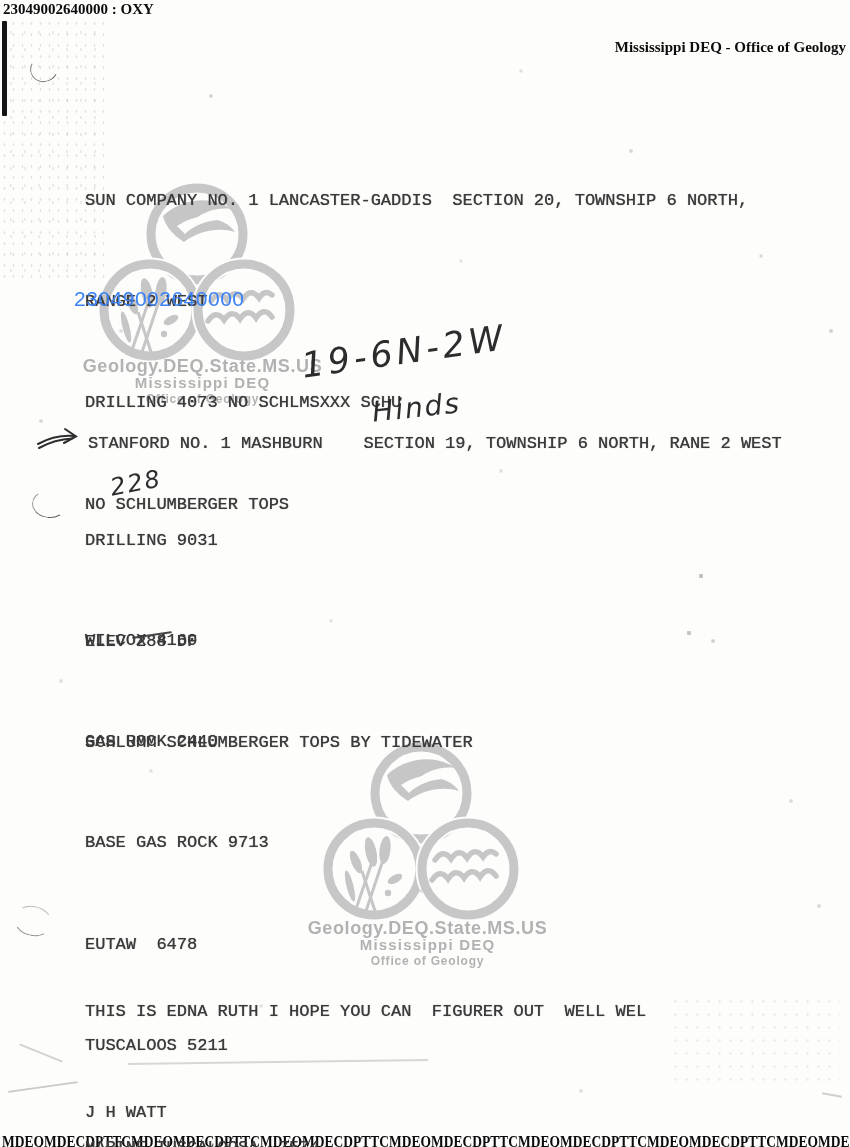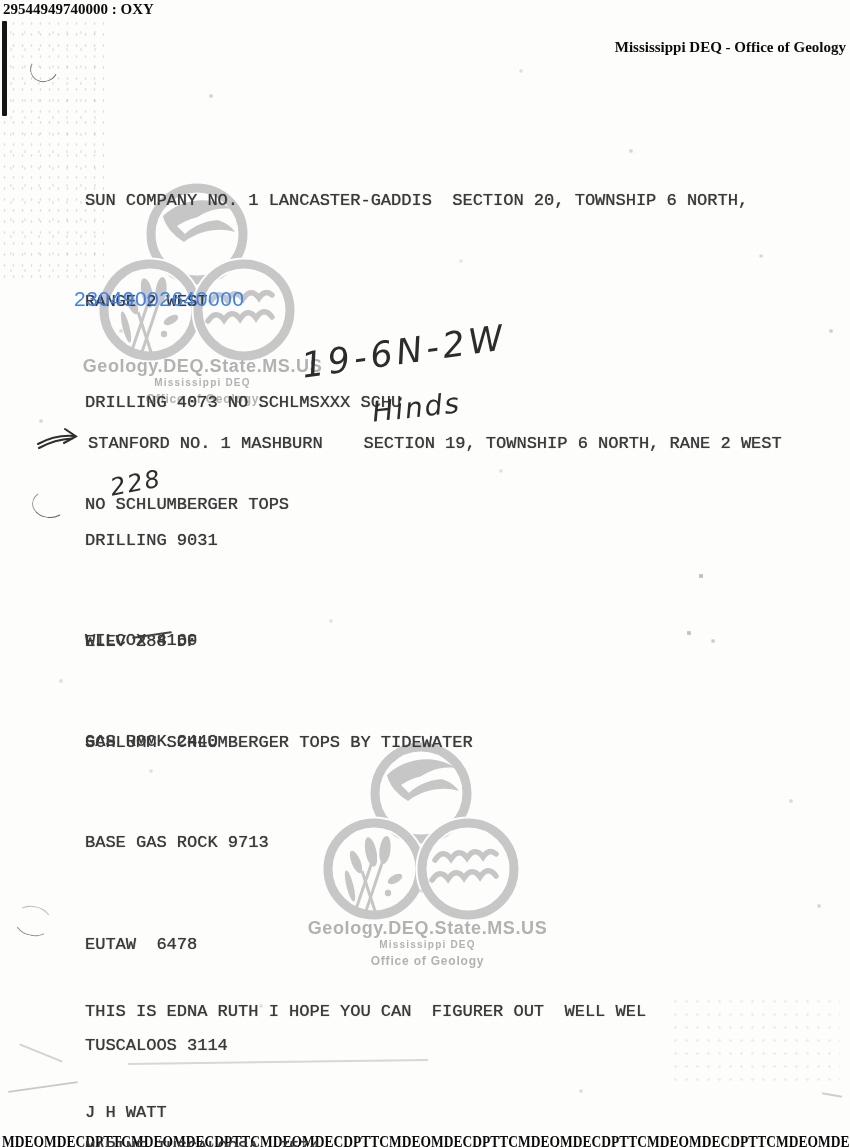--- a/index.html
+++ b/index.html
@@ -34,21 +34,21 @@
     position:absolute;left:74px;top:287px;z-index:3;
     font:21px/24px "Liberation Sans",sans-serif;color:#3b82f6;letter-spacing:0.5px;
   }
   
   .wm-logo{position:absolute;z-index:1;}
   .wm-text{
     position:absolute;z-index:1;width:245px;text-align:center;
     font-family:"Liberation Sans",sans-serif;font-weight:bold;color:#b2b2b2;
   }
   .wm-text .l1{font-size:18px;line-height:16.5px;letter-spacing:0.6px;}
-  .wm-text .l2{font-size:10px;line-height:16px;letter-spacing:1.2px;}
+  .wm-text .l2{font-size:15px;line-height:16px;letter-spacing:1.2px;}
   .wm-text .l3{font-size:12px;line-height:16px;letter-spacing:0.8px;}
   
   .hand{
     position:absolute;z-index:4;color:#2c2c2c;
     font-family:"DejaVu Sans",sans-serif;font-style:italic;
   }
   .hand-loc{left:299px;top:346px;font-size:35px;letter-spacing:4px;transform:rotate(-8deg);transform-origin:left top;}
   .hand-county{left:372px;top:391px;font-size:28px;letter-spacing:2px;transform:rotate(-6deg);}
   .hand-elev{left:110px;top:469px;font-size:24px;letter-spacing:2px;transform:rotate(-11deg);}
   .elev-old{position:relative;display:inline-block;}
@@ -92,21 +92,21 @@
       790px 800px 0 0.6px rgba(50,50,50,.18), 818px 905px 0 0.6px rgba(50,50,50,.2),
       420px 890px 0 0.5px rgba(50,50,50,.14), 260px 1005px 0 0.5px rgba(50,50,50,.15),
       580px 1090px 0 0.6px rgba(50,50,50,.16), 120px 330px 0 0.6px rgba(50,50,50,.16),
       40px 420px 0 0.6px rgba(50,50,50,.2), 460px 260px 0 0.5px rgba(50,50,50,.13);}
 </style>
 </head>
 <body>
 
 <div id="page">
 
-  <div class="hdr hdr-left">29544949740000 : OXY</div>
+  <div class="hdr hdr-left">23049002640000 : OXY</div>
   <div class="hdr hdr-right">Mississippi DEQ - Office of Geology</div>
 
   <div class="black-bar"></div>
   <div class="corner-noise"></div>
   <div class="noise-br"></div>
   <div class="speckles"></div>
   <div class="arc arc1"></div>
   <div class="arc arc2"></div>
   <div class="arc arc3"></div>
   <div class="smudge sm1"></div>
@@ -209,21 +209,21 @@
     <div>DRILLING 9031</div>
     <div><span>ELEV </span><span class="elev-old"><span>288</span><span class="elev-strike"></span></span><span> DF</span></div>
     <div>SCHLUMM SCHLUMBERGER TOPS BY TIDEWATER</div>
   </div>
 
   <div class="typed" style="top:556px">
     <div>WILCOX 4160</div>
     <div>GAS ROCK 2440</div>
     <div>BASE GAS ROCK 9713</div>
     <div>EUTAW  6478</div>
-    <div>TUSCALOOS 3114</div>
+    <div>TUSCALOOS 5211</div>
     <div>MARINE TUSCALOOSA  7574</div>
     
     
     
     
   </div>
 
   <div class="typed" style="top:927px">
     <div>THIS IS EDNA RUTH I HOPE YOU CAN  FIGURER OUT  WELL WEL</div>
     <div>J H WATT</div>

